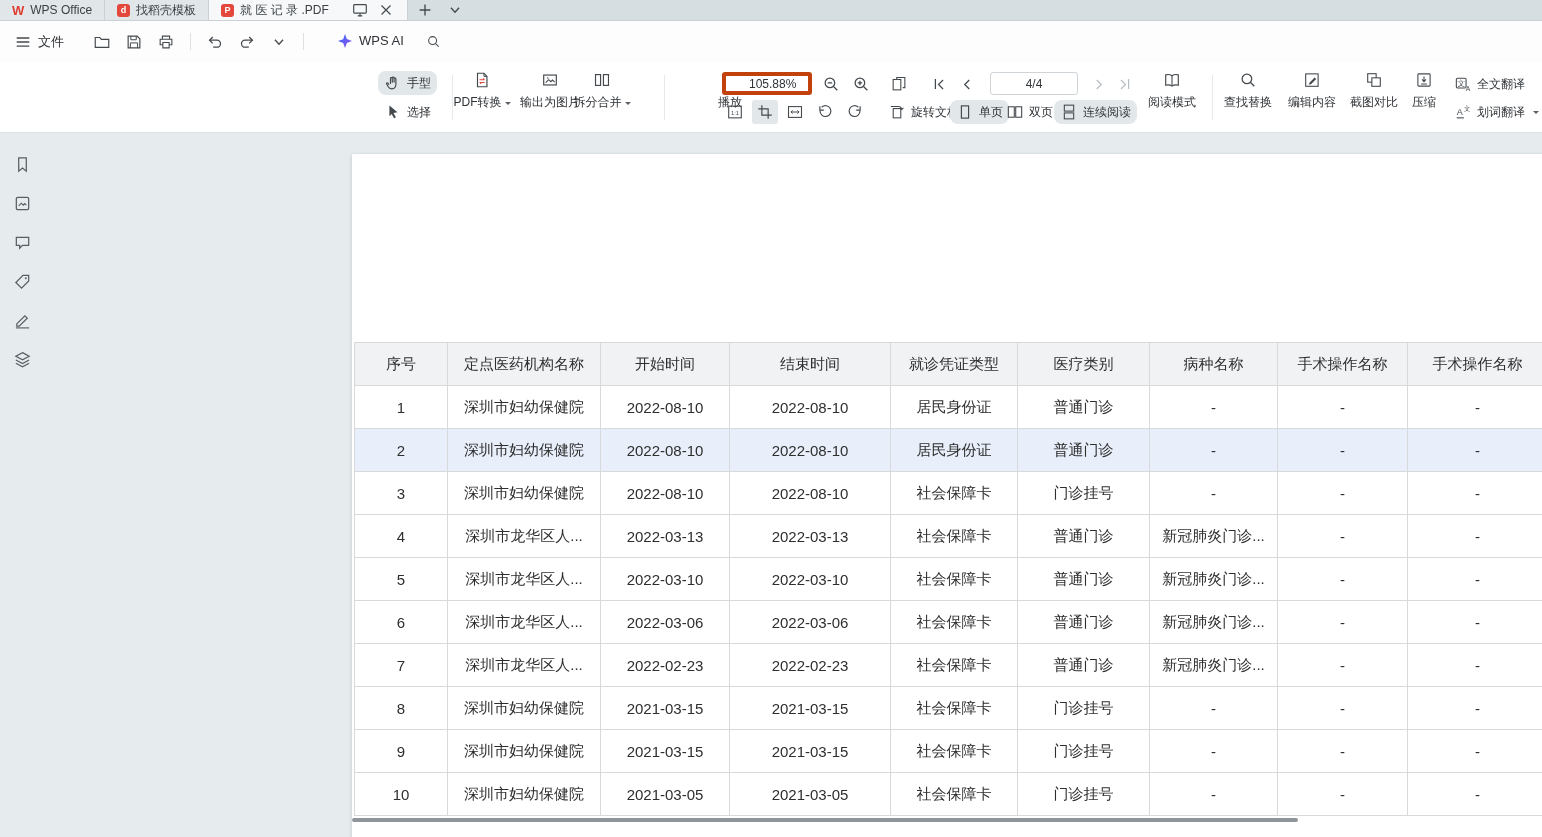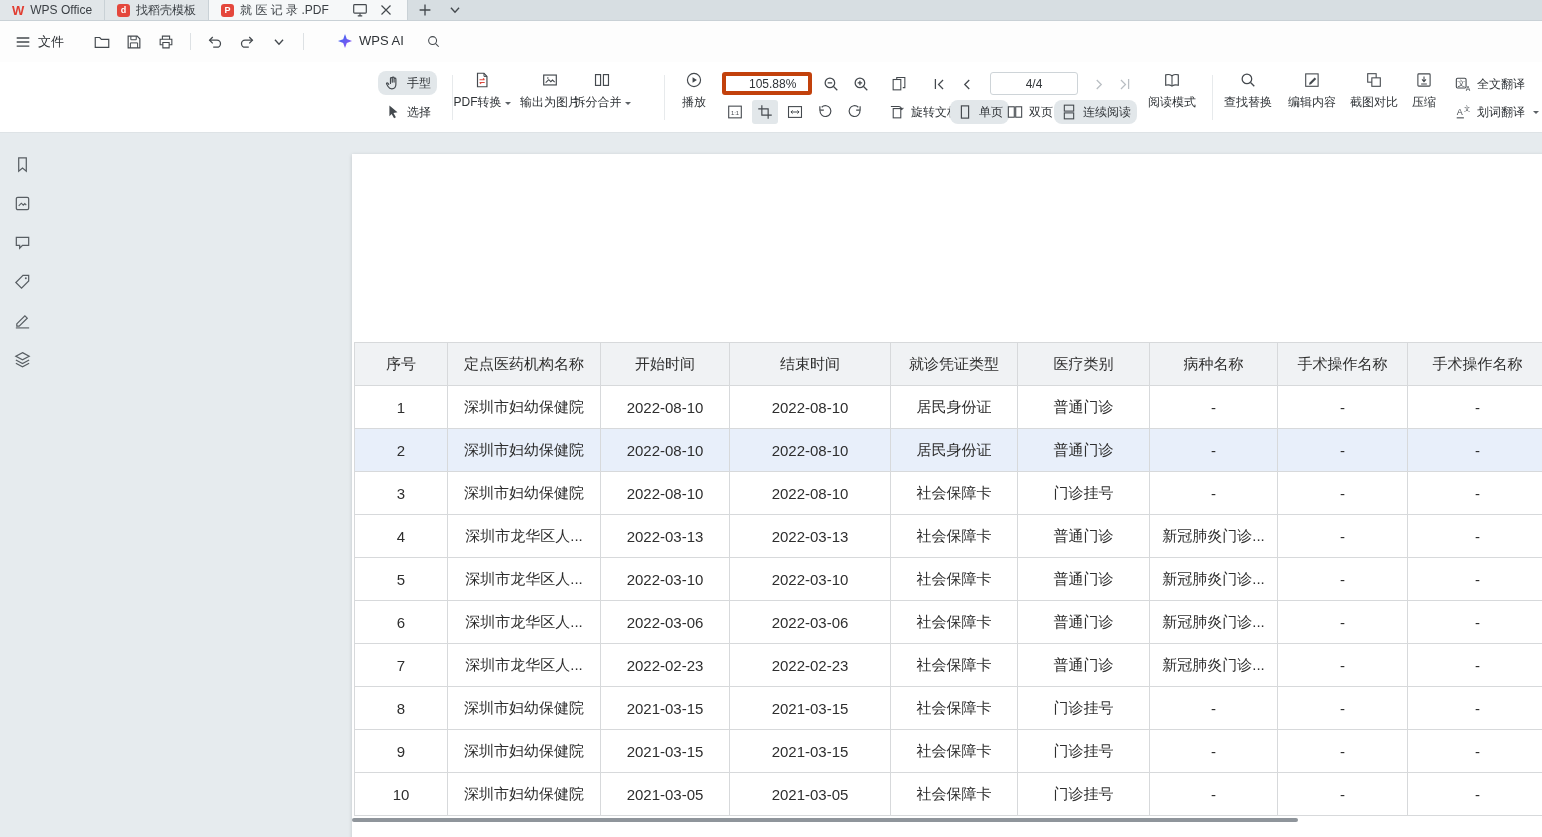--- a/index.html
+++ b/index.html
@@ -381,21 +381,21 @@
     <svg class="ic ic-22">
         <use href="#i-split"></use>
       </svg>
     <span class="lbl">
         <span>拆分合并</span>
         <span class="caret"></span>
       </span>
   </div>
   <div class="tdiv" style="left:664px"></div>
 
-  <div class="tbtn-big" style="left:672px;width:44px">
+  <div class="tbtn-big" style="left:708px;width:44px">
     <svg class="ic ic-22">
         <use href="#i-play"></use>
       </svg>
     <span>播放</span>
   </div>
 
   <div class="zoomsel">
     <span>105.88%</span>
     <svg class="ic ic-12">
         <use href="#i-caret"></use>

